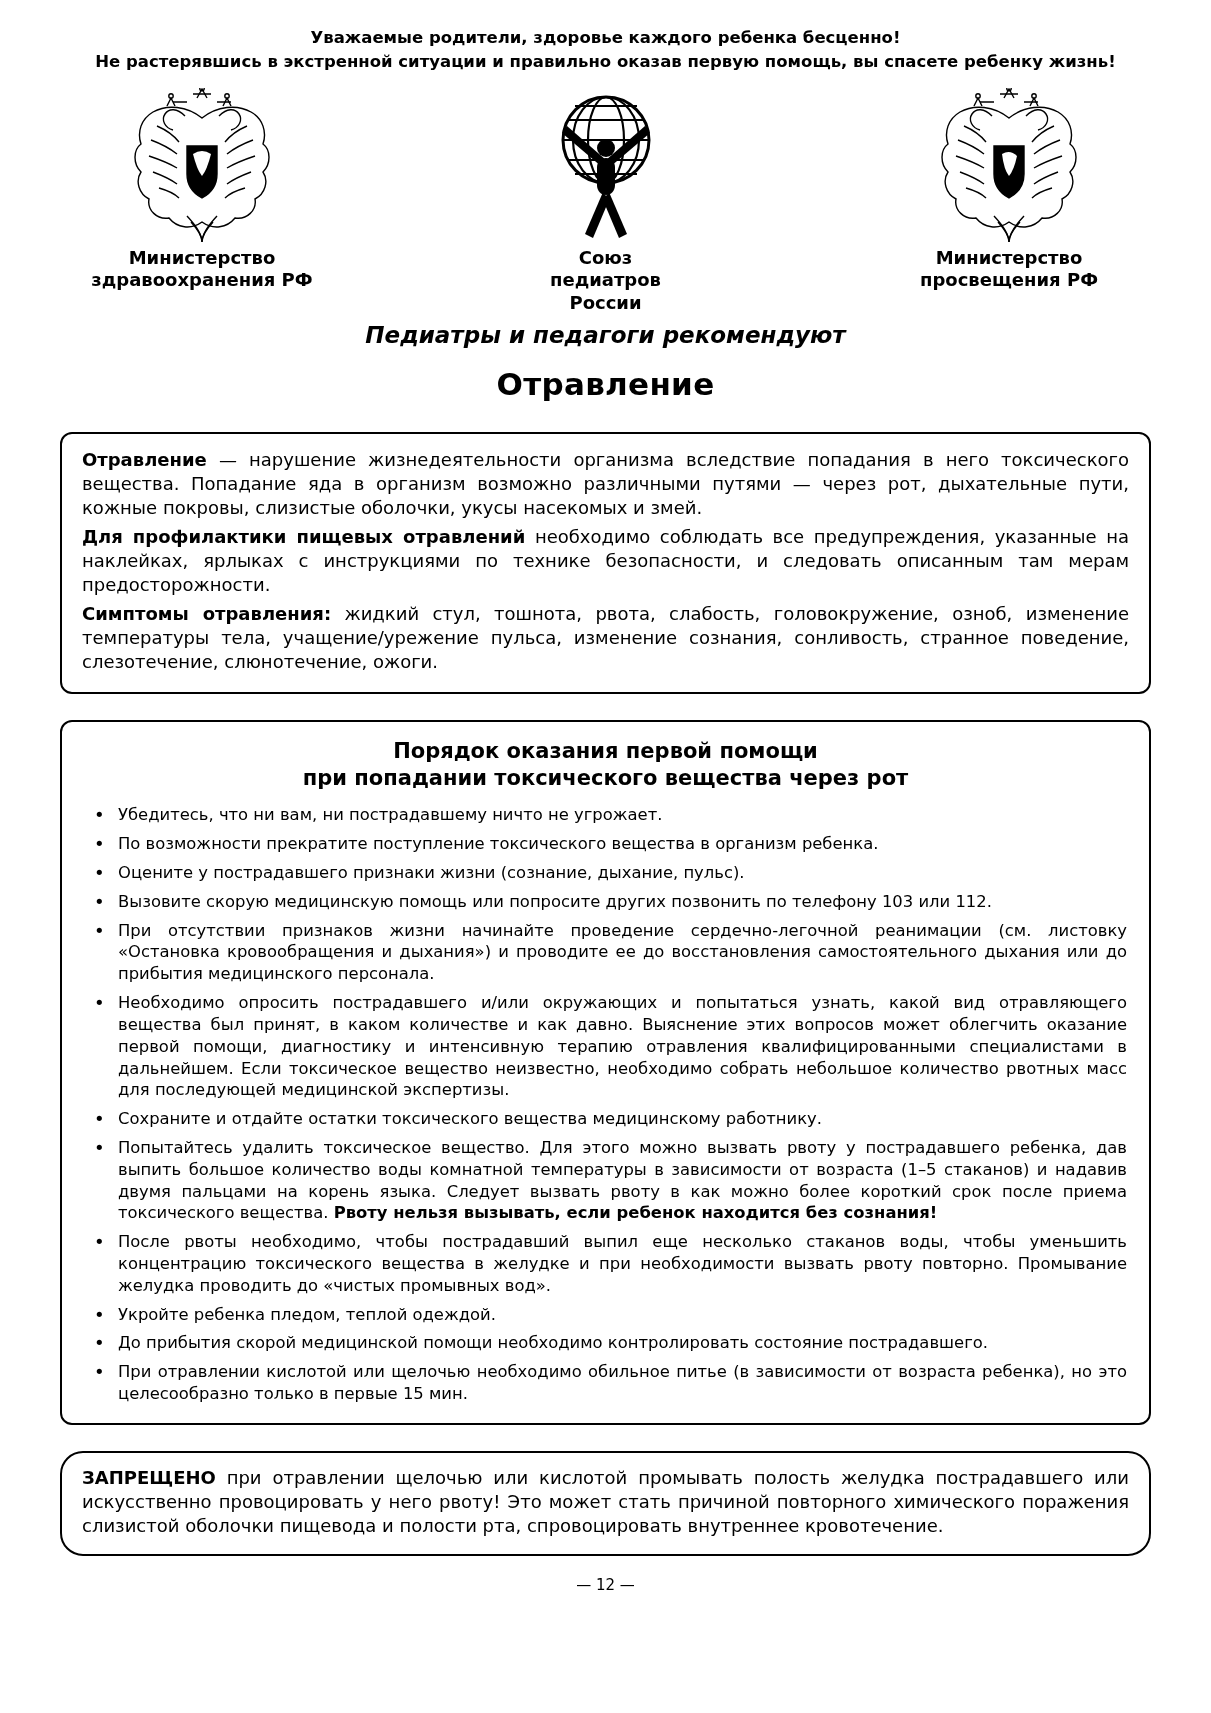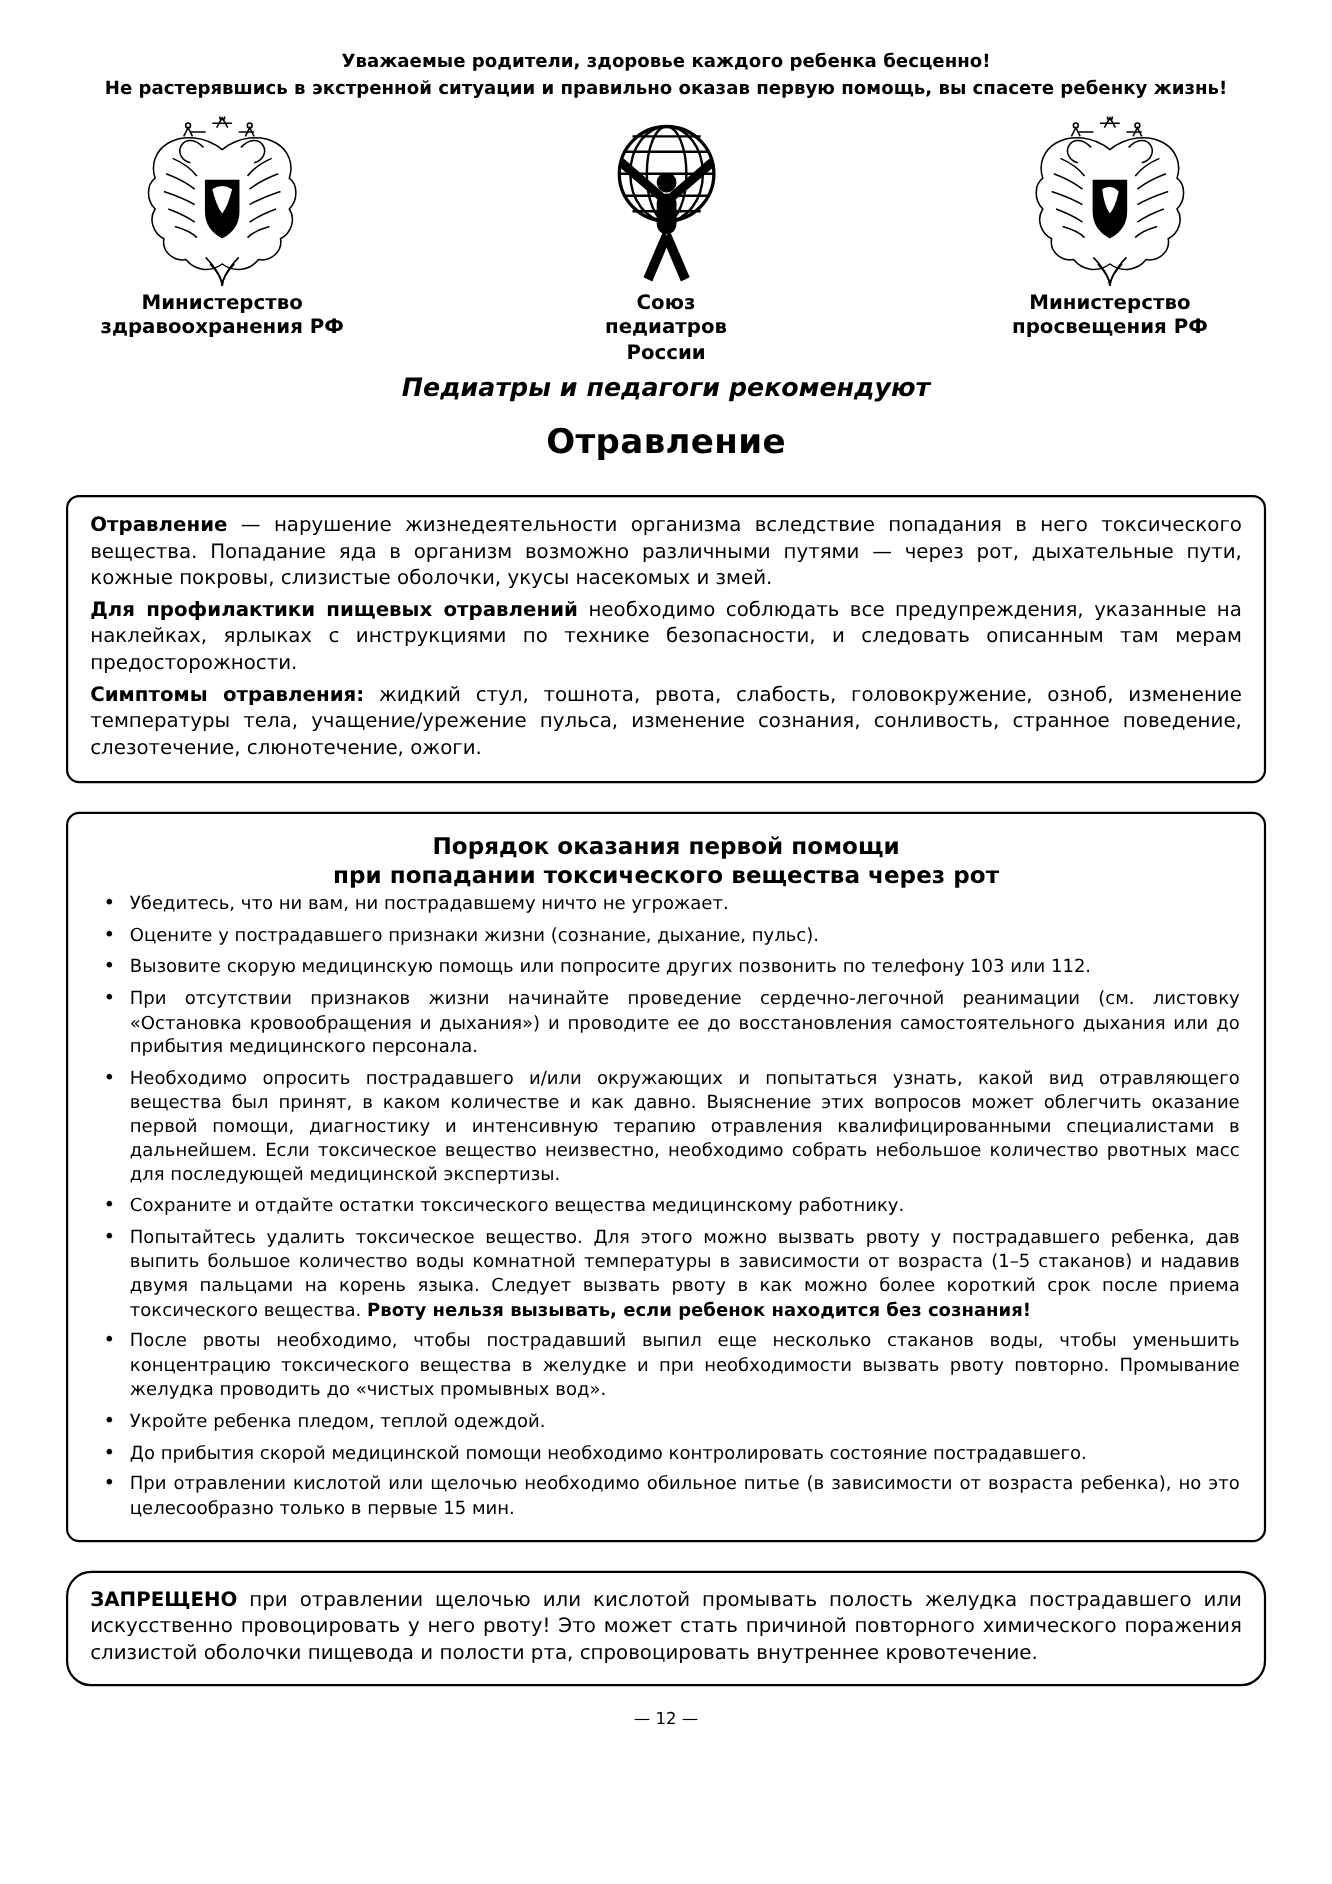--- a/index.html
+++ b/index.html
@@ -12,21 +12,21 @@
     height: 1713px;
     font-family: "DejaVu Sans", sans-serif;
     color: #000000;
     position: relative;
     overflow: hidden;
   }
   .page {
     width: 1211px;
     height: 1307px;
     box-sizing: border-box;
-    padding: 44px 60px 0 60px;
+    padding: 26px 60px 0 60px;
     position: relative;
   }
 
   
   .header-lines {
     text-align: center;
     font-weight: bold;
     font-size: 16.5px;
     line-height: 1.45;
   }
@@ -91,20 +91,21 @@
 
   #steps-box {
     margin-top: 26px;
     padding: 16px 22px 18px 22px;
   }
   .steps-title {
     text-align: center;
     font-weight: bold;
     font-size: 21px;
     line-height: 1.3;
+    margin-bottom: 12px;
   }
   ul.steps {
     list-style: none;
     margin: 0;
     padding: 0;
   }
   ul.steps > li {
     position: relative;
     padding-left: 34px;
     margin-bottom: 7px;
@@ -247,20 +248,21 @@
     </p>
   </div>
 
   <div class="box" id="steps-box">
     <div class="steps-title">
       <div>Порядок оказания первой помощи</div>
       <div>при попадании токсического вещества через рот</div>
     </div>
     <ul class="steps">
       <li><span>Убедитесь, что ни вам, ни пострадавшему ничто не угрожает.</span></li>
+      <li><span>По возможности прекратите поступление токсического вещества в организм ребенка.</span></li>
       <li><span>Оцените у пострадавшего признаки жизни (сознание, дыхание, пульс).</span></li>
       <li><span>Вызовите скорую медицинскую помощь или попросите других позвонить по телефону 103 или 112.</span></li>
       <li><span>При отсутствии признаков жизни начинайте проведение сердечно-легочной реанимации (см. листовку «Остановка кровообращения и дыхания») и проводите ее до восстановления самостоятельного дыхания или до прибытия медицинского персонала.</span></li>
       <li><span>Необходимо опросить пострадавшего и/или окружающих и попытаться узнать, какой вид отравляющего вещества был принят, в каком количестве и как давно. Выяснение этих вопросов может облегчить оказание первой помощи, диагностику и интенсивную терапию отравления квалифицированными специалистами в дальнейшем. Если токсическое вещество неизвестно, необходимо собрать небольшое количество рвотных масс для последующей медицинской экспертизы.</span></li>
       <li><span>Сохраните и отдайте остатки токсического вещества медицинскому работнику.</span></li>
       <li><span>Попытайтесь удалить токсическое вещество. Для этого можно вызвать рвоту у пострадавшего ребенка, дав выпить большое количество воды комнатной температуры в зависимости от возраста (1–5 стаканов) и надавив двумя пальцами на корень языка. Следует вызвать рвоту в как можно более короткий срок после приема токсического вещества. </span><b>Рвоту нельзя вызывать, если ребенок находится без сознания!</b></li>
       <li><span>После рвоты необходимо, чтобы пострадавший выпил еще несколько стаканов воды, чтобы уменьшить концентрацию токсического вещества в желудке и при необходимости вызвать рвоту повторно. Промывание желудка проводить до «чистых промывных вод».</span></li>
       <li><span>Укройте ребенка пледом, теплой одеждой.</span></li>
       <li><span>До прибытия скорой медицинской помощи необходимо контролировать состояние пострадавшего.</span></li>
       <li><span>При отравлении кислотой или щелочью необходимо обильное питье (в зависимости от возраста ребенка), но это целесообразно только в первые 15 мин.</span></li>

